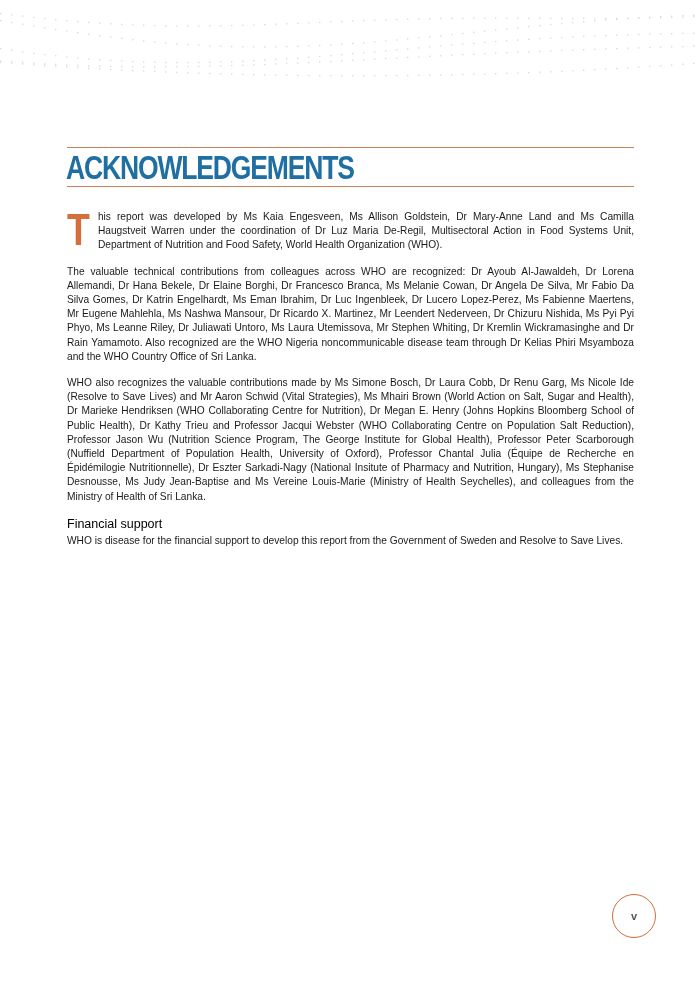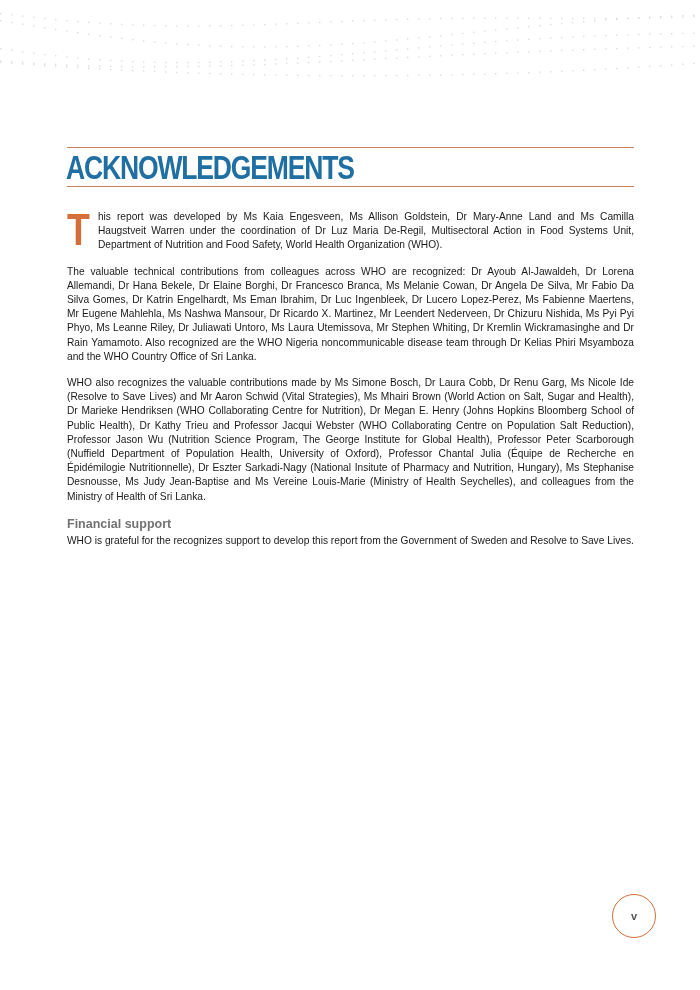--- a/index.html
+++ b/index.html
@@ -21,21 +21,21 @@
     position: absolute; left: 67px; top: 210px; width: 567px;
     font-size: 10.2px; line-height: 14.2px; text-align: justify; color: #1a1a1a;
   }
   .content p { margin: 0 0 12px 0; }
   .dropcap {
     float: left; font-weight: bold; color: #d46e3a;
     font-size: 44px; line-height: 38px; margin: 1px 4px 0 0;
     transform: scaleX(0.85); transform-origin: left top;
   }
   .section-head {
-    color: #737373; font-weight: bold; font-size: 12.5px; margin: 0 0 2px 0; line-height: 16px;
+    color: #000000; font-weight: normal; font-size: 12.5px; margin: 0 0 2px 0; line-height: 16px;
   }
   .page-num {
     position: absolute; left: 612px; top: 894px; width: 44px; height: 44px;
     border: 1.5px solid #d46e3a; border-radius: 50%;
     display: flex; align-items: center; justify-content: center;
     font-weight: bold; font-size: 11px; color: #555;
     box-sizing: border-box;
   }
 </style>
 </head>
@@ -370,18 +370,18 @@
 
 <div class="rule top"></div>
 <div class="title">ACKNOWLEDGEMENTS</div>
 <div class="rule bottom"></div>
 
 <div class="content">
   <p><span class="dropcap">T</span><span>his report was developed by Ms Kaia Engesveen, Ms Allison Goldstein, Dr Mary-Anne Land and Ms Camilla Haugstveit Warren under the coordination of Dr Luz Maria De-Regil, Multisectoral Action in Food Systems Unit, Department of Nutrition and Food Safety, World Health Organization (WHO).</span></p>
   <p>The valuable technical contributions from colleagues across WHO are recognized: Dr Ayoub Al-Jawaldeh, Dr Lorena Allemandi, Dr Hana Bekele, Dr Elaine Borghi, Dr Francesco Branca, Ms Melanie Cowan, Dr Angela De Silva, Mr Fabio Da Silva Gomes, Dr Katrin Engelhardt, Ms Eman Ibrahim, Dr Luc Ingenbleek, Dr Lucero Lopez-Perez, Ms Fabienne Maertens, Mr Eugene Mahlehla, Ms Nashwa Mansour, Dr Ricardo X. Martinez, Mr Leendert Nederveen, Dr Chizuru Nishida, Ms Pyi Pyi Phyo,  Ms Leanne Riley, Dr Juliawati Untoro, Ms Laura Utemissova, Mr Stephen Whiting, Dr Kremlin Wickramasinghe and Dr Rain Yamamoto. Also recognized are the WHO Nigeria noncommunicable disease team through Dr Kelias Phiri Msyamboza and the WHO Country Office of Sri Lanka.</p>
   <p>WHO also recognizes the valuable contributions made by Ms Simone Bosch, Dr Laura Cobb, Dr Renu Garg, Ms Nicole Ide (Resolve to Save Lives) and Mr Aaron Schwid (Vital Strategies), Ms Mhairi Brown (World Action on Salt, Sugar and Health), Dr Marieke Hendriksen (WHO Collaborating Centre for Nutrition), Dr Megan E. Henry (Johns Hopkins Bloomberg School of Public Health), Dr Kathy Trieu and Professor Jacqui Webster (WHO Collaborating Centre on Population Salt Reduction), Professor Jason Wu (Nutrition Science Program, The George Institute for Global Health), Professor Peter Scarborough (Nuffield Department of Population Health, University of Oxford), Professor Chantal Julia (Équipe de Recherche en Épidémilogie Nutritionnelle), Dr Eszter Sarkadi-Nagy (National Insitute of Pharmacy and Nutrition, Hungary), Ms Stephanise Desnousse, Ms Judy Jean-Baptise and Ms Vereine Louis-Marie (Ministry of Health Seychelles), and colleagues from the Ministry of Health of Sri Lanka.</p>
   <div class="section-head">Financial support</div>
-  <p>WHO is grateful for the recognizes support to develop this report from the Government of Sweden and Resolve to Save Lives.</p>
+  <p>WHO is disease for the financial support to develop this report from the Government of Sweden and Resolve to Save Lives.</p>
 </div>
 
 <div class="page-num">
   <span>v</span>
 </div>
 
 </body></html>

